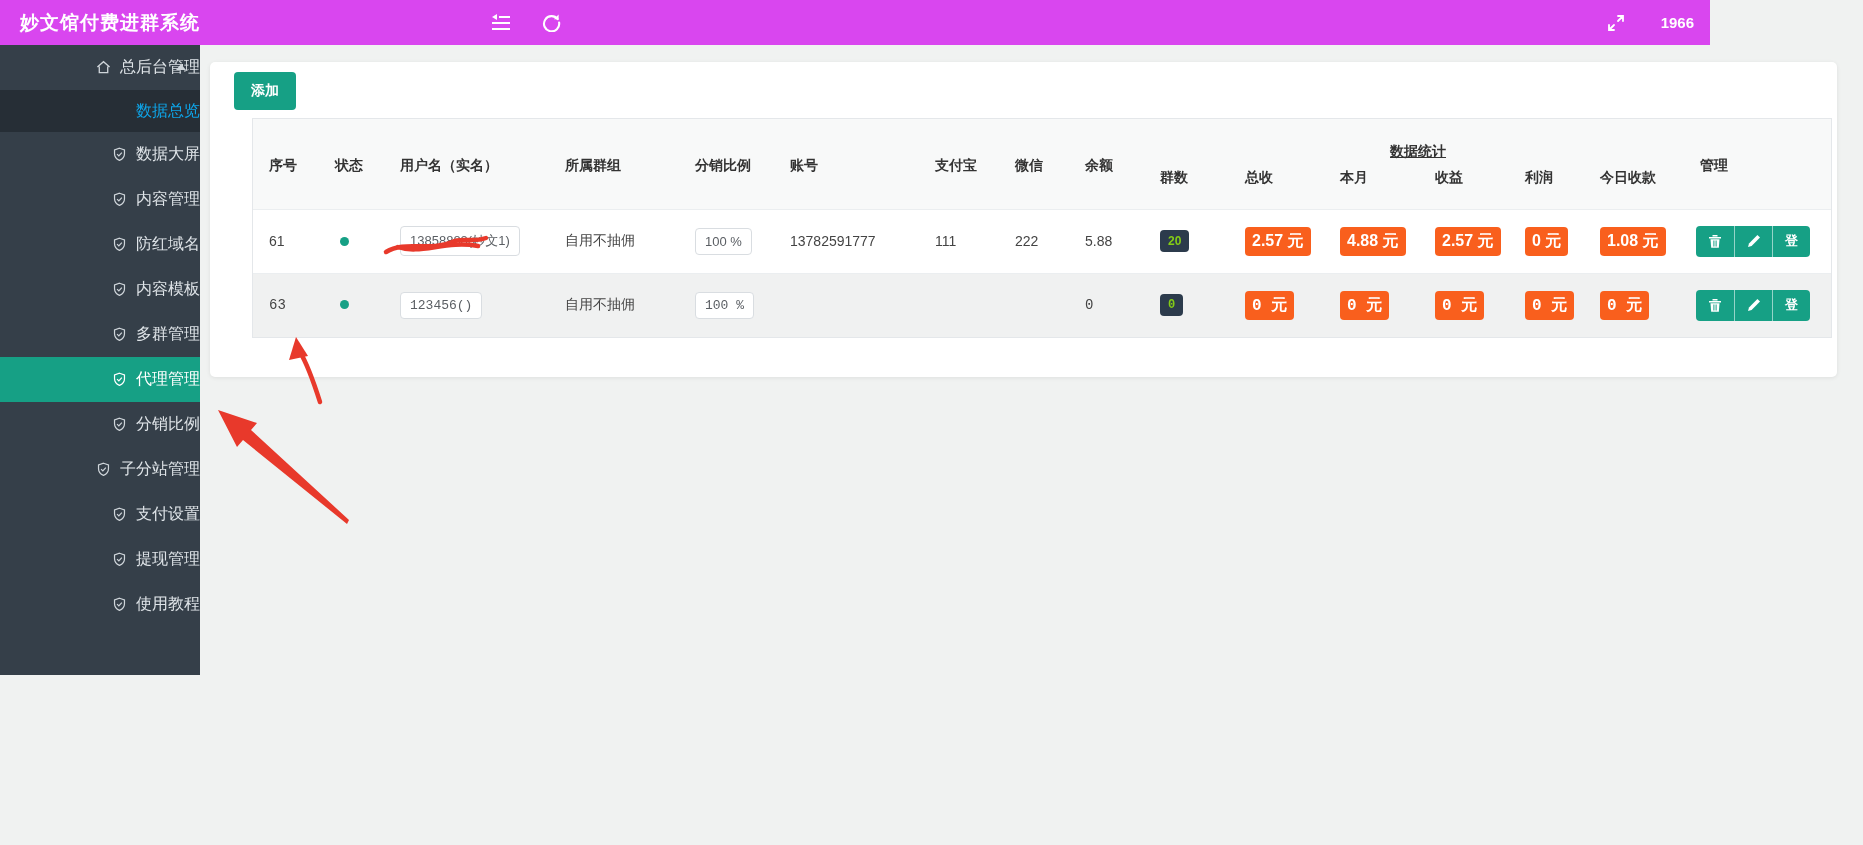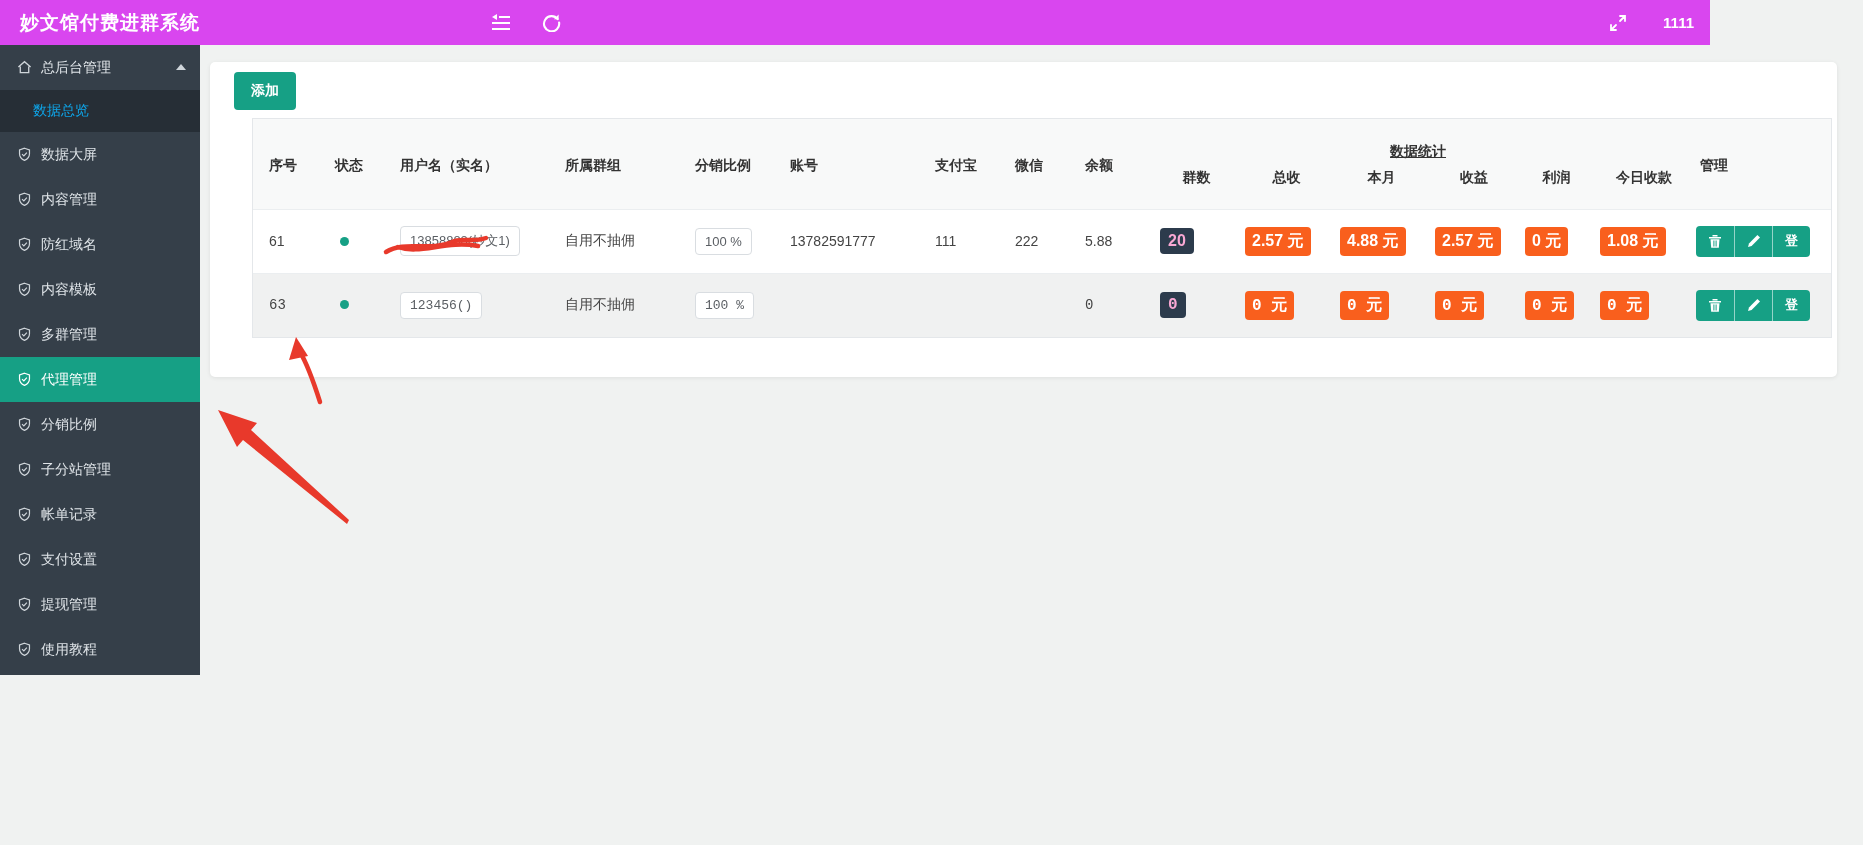--- a/index.html
+++ b/index.html
@@ -9,43 +9,43 @@
   
   .topbar { position:absolute; left:0; top:0; width:1710px; height:45px; background:#d946ef; display:flex; align-items:center; z-index:10; }
   .brand { color:#fff; font-size:19px; font-weight:bold; padding-left:20px; letter-spacing:1px; }
   .topbar-icons { display:flex; align-items:center; gap:28px; margin-left:290px; }
   .tb-icon { width:22px; height:22px; display:flex; align-items:center; justify-content:center; cursor:pointer; }
   .topbar-right { position:absolute; right:16px; top:0; height:45px; display:flex; align-items:center; gap:34px; }
   .topbar-user { color:#fff; font-size:15px; font-weight:bold; cursor:pointer; }
 
   
   .sidebar { position:absolute; left:0; top:45px; width:200px; height:630px; background:#353f49; z-index:9; }
-  .side-item { height:45px; display:flex; align-items:center; color:#dfe4e8; font-size:14px; padding-left:17px; cursor:pointer; position:relative; }
+  .side-item { height:45px; display:flex; align-items:center; color:#dfe4e8; font-size:16px; padding-left:17px; cursor:pointer; position:relative;justify-content:flex-end; }
   .side-item .s-icon { width:16px; height:16px; margin-right:8px; flex:0 0 auto; display:flex; align-items:center; }
   .side-item.sub { height:42px; background:#262e36; color:#0ea5e9; padding-left:33px; }
   .side-item.active { background:#16a085; color:#fff; }
   .caret-up { position:absolute; right:14px; top:19px; width:0; height:0; border-left:5px solid transparent; border-right:5px solid transparent; border-bottom:6px solid #cfd5da; }
 
   
   .main { position:absolute; left:192px; top:45px; width:1663px; height:800px; }
   .card { position:absolute; left:18px; top:17px; width:1627px; height:315px; background:#fff; border-radius:5px; box-shadow:0 1px 4px rgba(0,0,0,.08); }
   .btn-add { position:absolute; left:24px; top:10px; width:62px; height:38px; background:#16a085; color:#fff; border:none; border-radius:4px; font-size:14px; font-weight:bold; cursor:pointer; font-family:inherit; }
 
   .table-wrap { position:absolute; left:42px; top:56px; width:1580px; border:1px solid #e4e7ea; }
   table { border-collapse:collapse; table-layout:fixed; width:1578px; font-size:14px; color:#444; }
   thead th { background:#f8f9f9; font-weight:bold; color:#333; text-align:left; padding:6px 0 6px 12px; font-size:14px; }
   thead tr.gr th { height:44px; vertical-align:bottom; padding-bottom:2px; }
-  thead tr.sub th { height:46px; vertical-align:top; padding-top:6px;text-align:center; }
+  thead tr.sub th { height:46px; vertical-align:top; padding-top:6px; }
   th.span2 { vertical-align:middle !important; }
   th.center { text-align:center; padding-left:0;text-decoration:underline; }
   tbody td { height:64px; padding-left:12px; border-top:1px solid #ebeef0; background:#fff; }
   tbody tr.alt td { background:#f0f1f1;font-family:Liberation Mono, monospace; }
   .dot { display:inline-block; width:9px; height:9px; border-radius:50%; background:#16a085; margin-left:5px; }
   .mini-input { display:inline-block; background:#fff; border:1px solid #d9dde1; border-radius:4px; padding:5px 9px; font-size:13px; color:#5a5e63; min-width:30px; text-align:center; cursor:text; }
-  .badge-navy { display:inline-block; background:#2c3b4c; color:#f9a8d4; font-size:16px; font-weight:bold; border-radius:4px; padding:4px 8px; }
+  .badge-navy { display:inline-block; background:#2c3b4c; color:#84cc16; font-size:12px; font-weight:bold; border-radius:4px; padding:4px 8px; }
   .badge-orange { display:inline-block; background:#f95f1d; color:#fff; font-size:16px; font-weight:bold; border-radius:4px; padding:4px 7px; }
   .btn-group { display:inline-flex; border-radius:4px; overflow:hidden; }
   .tbtn { width:38px; height:31px; background:#16a085; border:none; color:#fff; cursor:pointer; display:flex; align-items:center; justify-content:center; font-size:13px; font-weight:bold; font-family:inherit; }
   .tbtn + .tbtn { border-left:1px solid rgba(255,255,255,.55); }
 
   .annotations { position:absolute; left:0; top:0; z-index:50; pointer-events:none; }
 </style>
 </head>
 <body>
 
@@ -66,21 +66,21 @@
           <path d="M17.5 1.5v5h-5z" fill="#fff"></path>
         </svg>
     </span>
   </div>
   <div class="topbar-right">
     <span class="tb-icon">
       <svg width="18" height="18" viewBox="0 0 18 18" stroke="#fff" stroke-width="1.8" fill="none" stroke-linecap="round">
         <path d="M11 2h5v5M16 2l-5 5M7 16H2v-5M2 16l5-5"></path>
       </svg>
     </span>
-    <span class="topbar-user">1111</span>
+    <span class="topbar-user">1966</span>
   </div>
 </div>
 
 <div class="sidebar">
   <div class="side-item">
     <span class="s-icon">
       <svg width="15" height="15" viewBox="0 0 16 16" fill="none" stroke="#cfd5da" stroke-width="1.4">
           <path d="M1.5 7.5L8 1.8l6.5 5.7M3.5 7v6.5h9V7"></path>
         </svg>
     </span>
@@ -155,29 +155,20 @@
     <span>分销比例</span>
   </div>
   <div class="side-item">
     <span class="s-icon">
         <svg width="15" height="15" viewBox="0 0 16 16" fill="none" stroke="#cfd5da" stroke-width="1.3">
           <path d="M8 1.3l5.3 1.9v3.9c0 3.3-2.2 5.8-5.3 7.2-3.1-1.4-5.3-3.9-5.3-7.2V3.2z"></path>
           <path d="M5.4 7.6l1.9 1.9 3.2-3.6"></path>
         </svg>
       </span>
     <span>子分站管理</span>
-  </div>
-  <div class="side-item">
-    <span class="s-icon">
-        <svg width="15" height="15" viewBox="0 0 16 16" fill="none" stroke="#cfd5da" stroke-width="1.3">
-          <path d="M8 1.3l5.3 1.9v3.9c0 3.3-2.2 5.8-5.3 7.2-3.1-1.4-5.3-3.9-5.3-7.2V3.2z"></path>
-          <path d="M5.4 7.6l1.9 1.9 3.2-3.6"></path>
-        </svg>
-      </span>
-    <span>帐单记录</span>
   </div>
   <div class="side-item">
     <span class="s-icon">
         <svg width="15" height="15" viewBox="0 0 16 16" fill="none" stroke="#cfd5da" stroke-width="1.3">
           <path d="M8 1.3l5.3 1.9v3.9c0 3.3-2.2 5.8-5.3 7.2-3.1-1.4-5.3-3.9-5.3-7.2V3.2z"></path>
           <path d="M5.4 7.6l1.9 1.9 3.2-3.6"></path>
         </svg>
       </span>
     <span>支付设置</span>
   </div>

